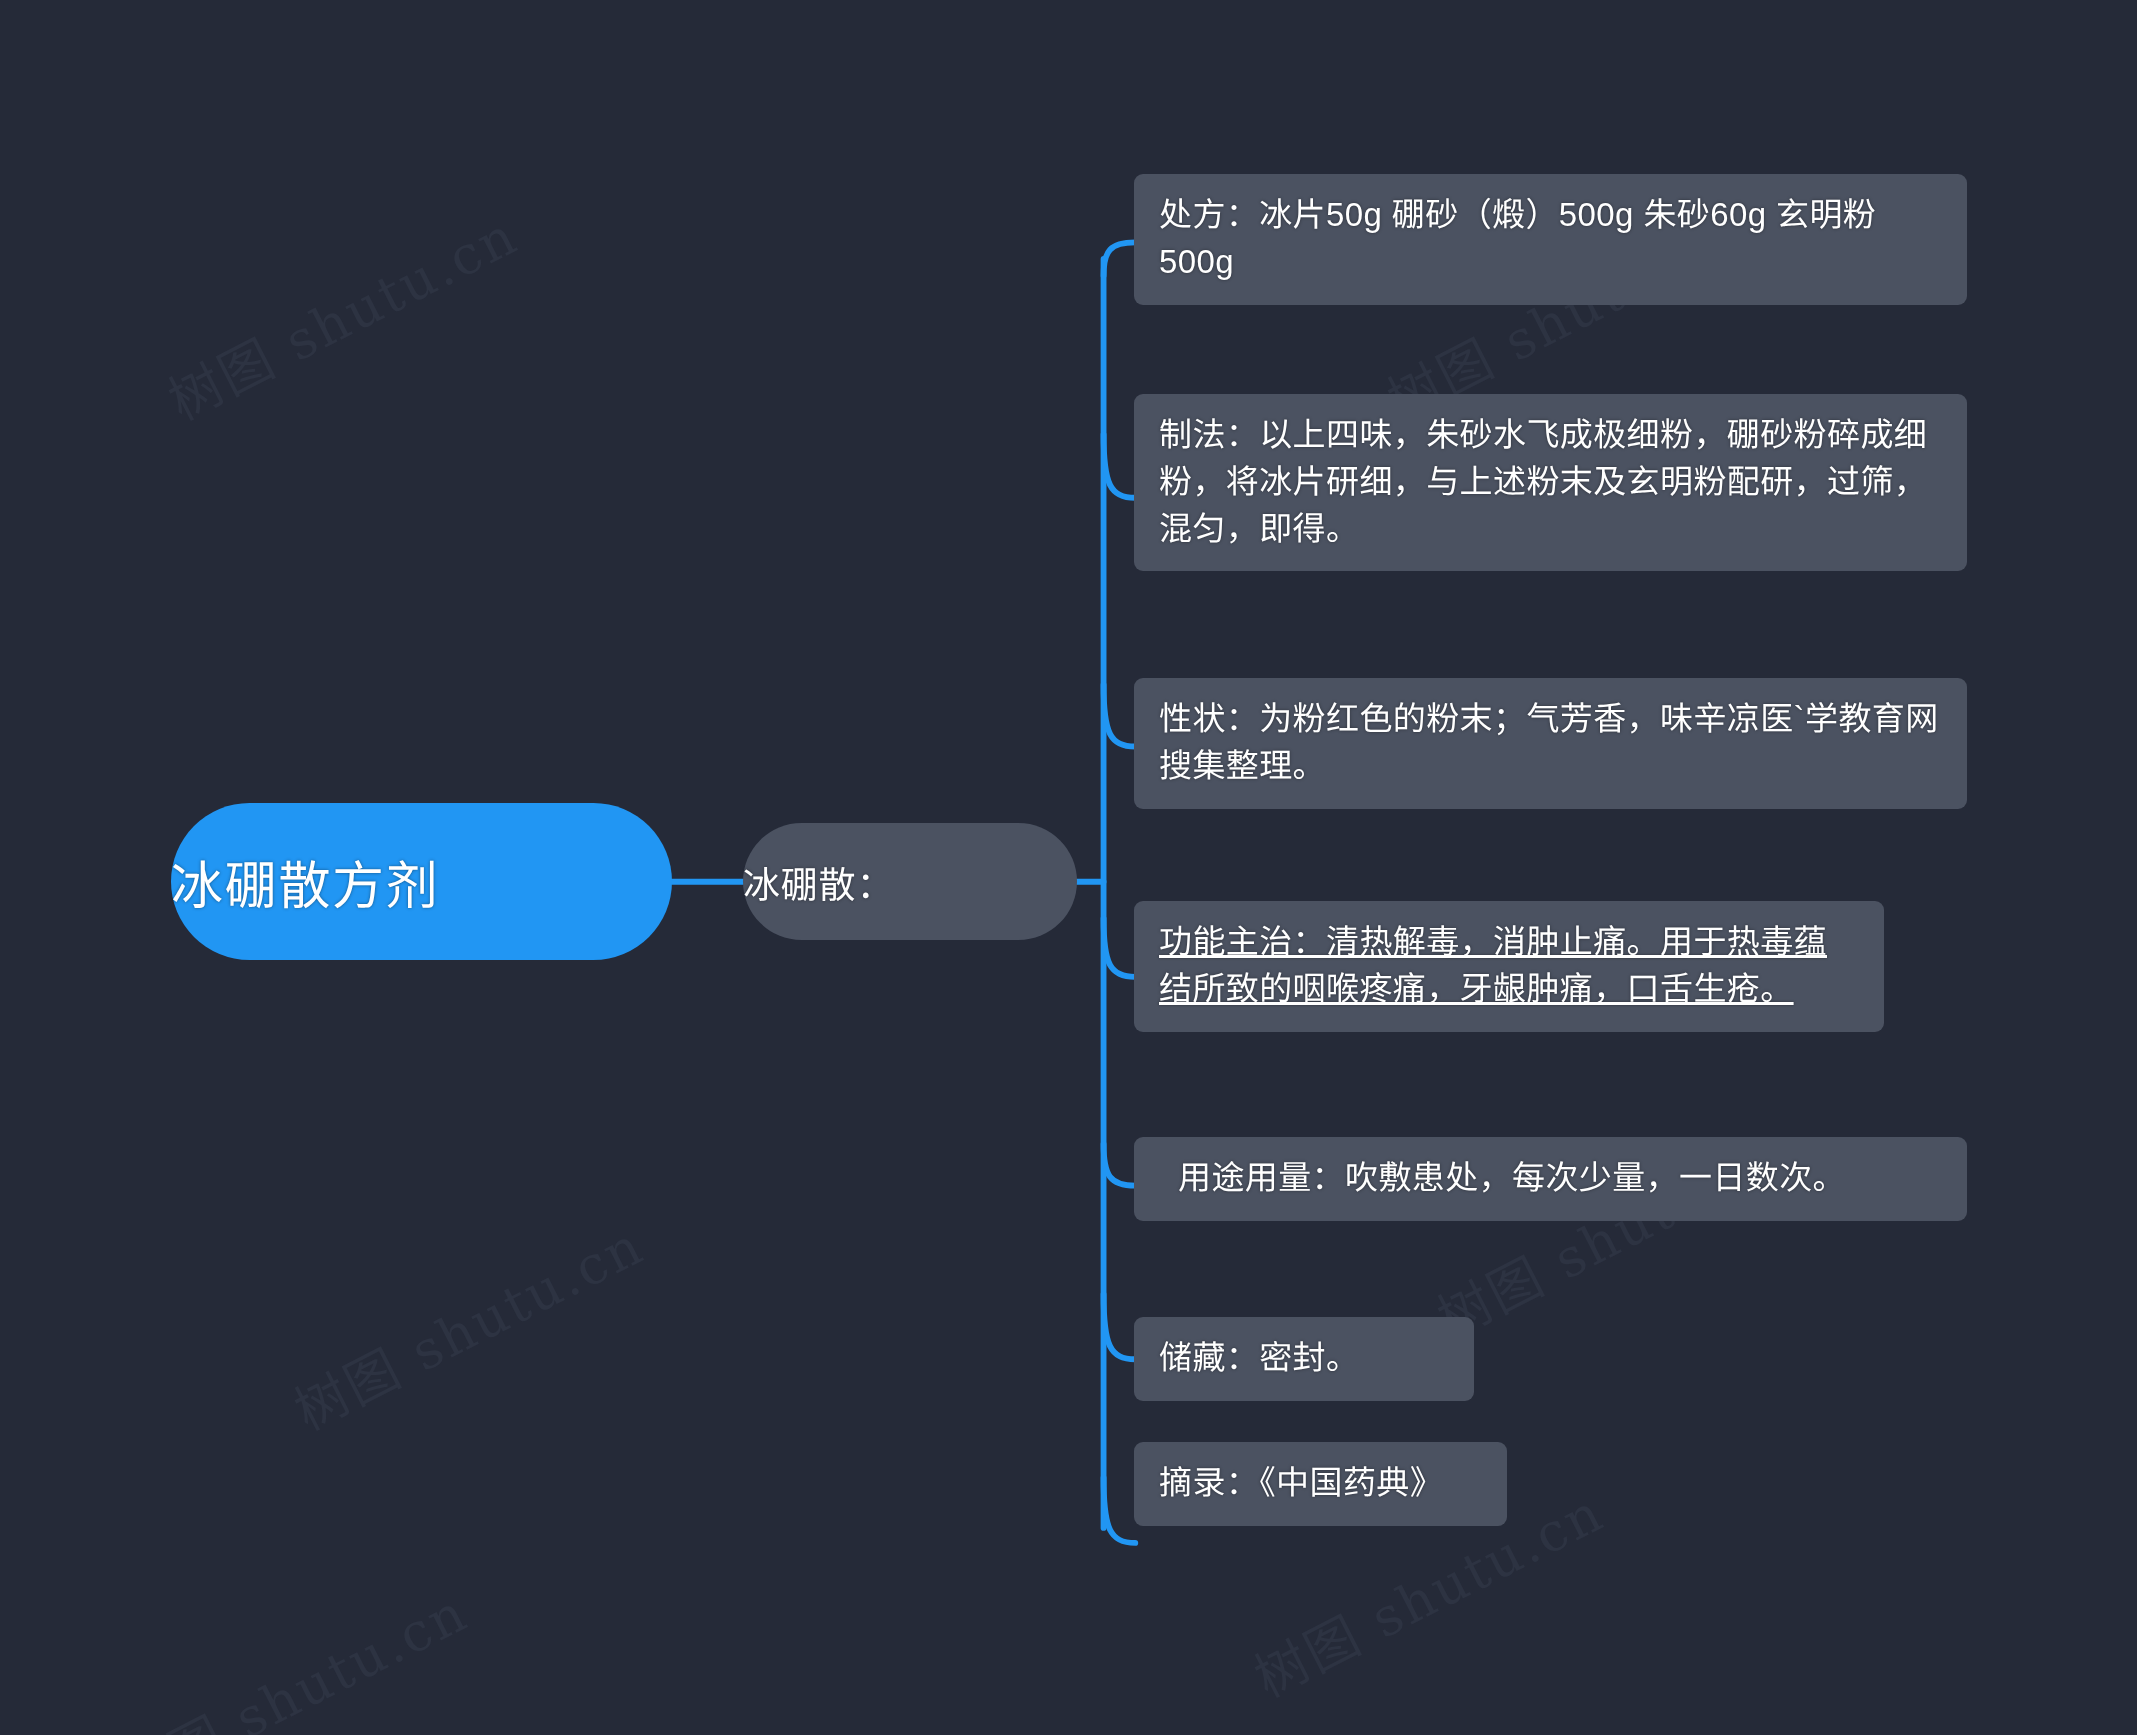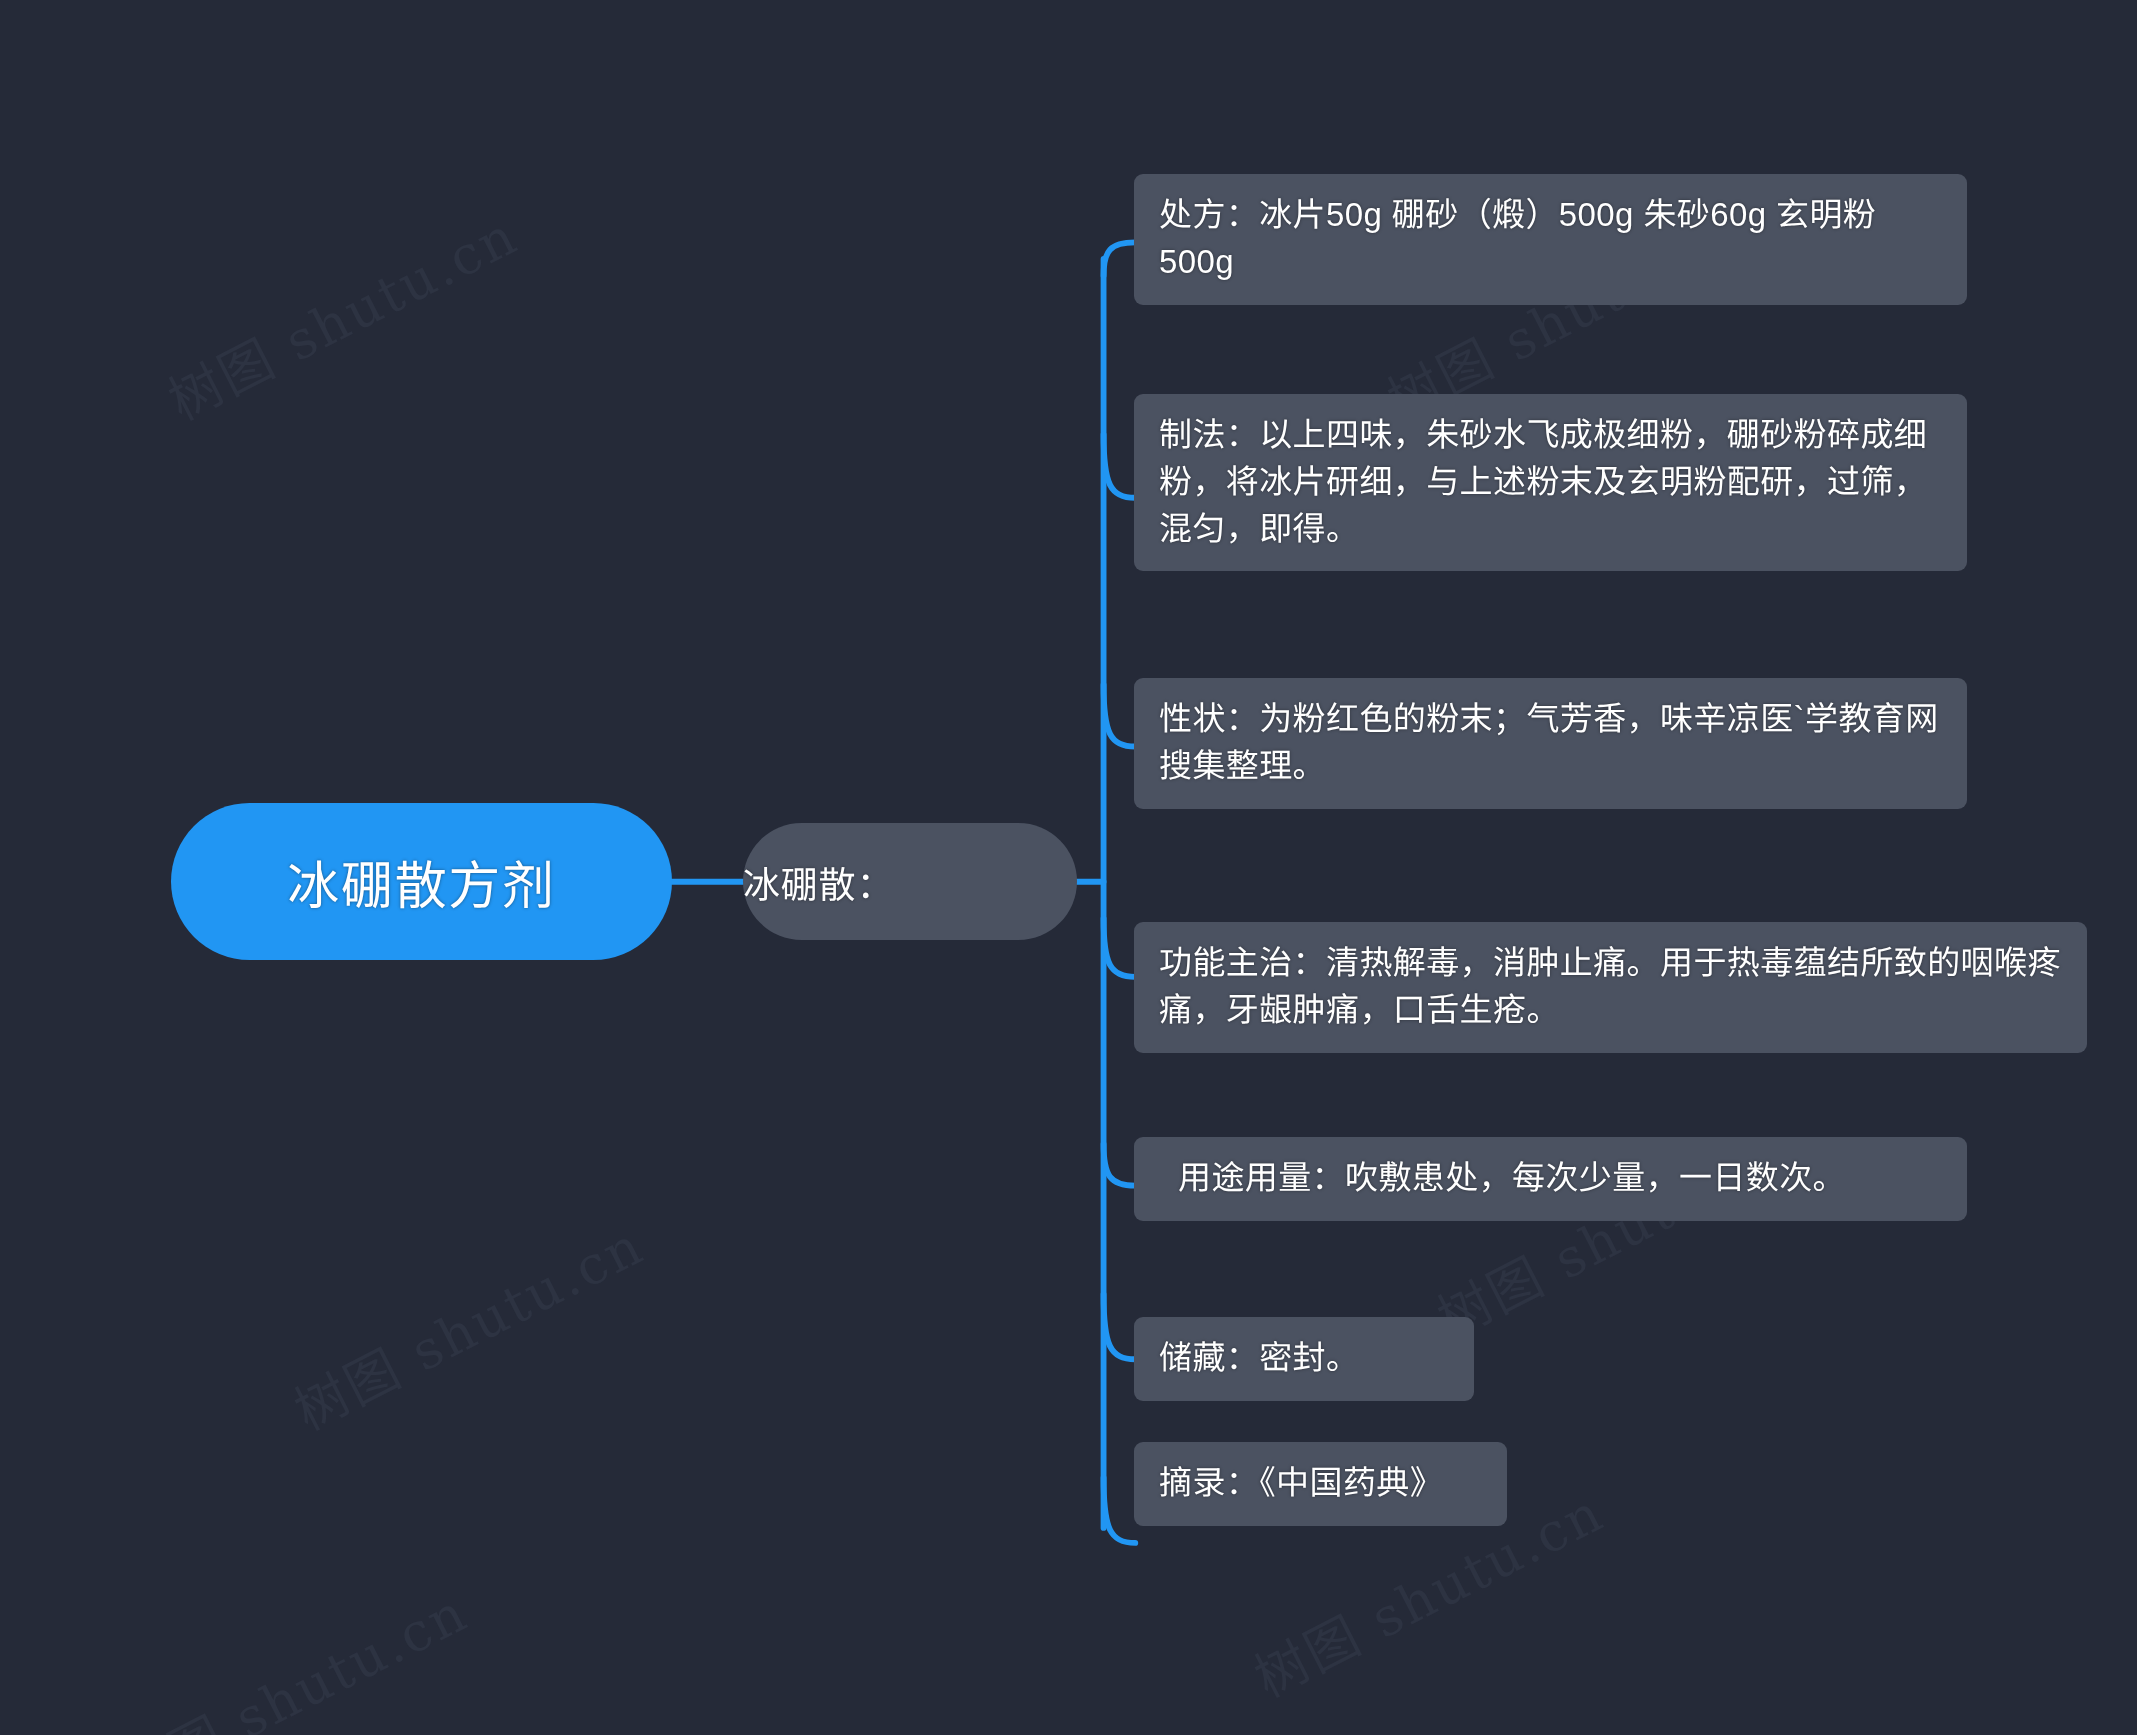--- a/index.html
+++ b/index.html
@@ -57,21 +57,21 @@
     box-sizing: border-box;
     display: flex;
     align-items: center;
     color: #ffffff;
     text-shadow: 0 0 3.3px rgba(0,0,0,0.45);
   }
 
   .node-root {
     background: #2196f3;
     border-radius: 80px;
-    justify-content: center;
+    justify-content: flex-start;
     font-size: 52px;
     letter-spacing: 1.7px;
     left: 171px;
     top: 803px;
     width: 501px;
     height: 157px;
   }
 
   .node-branch {
     background: #4b5261;
@@ -140,21 +140,21 @@
   </div>
 
   <div class="node node-leaf" style="top:394px;  width:833px;">
     <span class="txt">制法：以上四味，朱砂水飞成极细粉，硼砂粉碎成细粉，将冰片研细，与上述粉末及玄明粉配研，过筛，混匀，即得。</span>
   </div>
 
   <div class="node node-leaf" style="top:678px;  width:833px;">
     <span class="txt">性状：为粉红色的粉末；气芳香，味辛凉医`学教育网搜集整理。</span>
   </div>
 
-  <div class="node node-leaf" style="top:922px; width:953px;">
+  <div class="node node-leaf" style="top:901px; width:750px;text-decoration:underline;">
     <span class="txt">功能主治：清热解毒，消肿止痛。用于热毒蕴结所致的咽喉疼痛，牙龈肿痛，口舌生疮。</span>
   </div>
 
   <div class="node node-leaf" style="top:1137px; width:833px;padding-left:44px;">
     <span class="txt">用途用量：吹敷患处，每次少量，一日数次。</span>
   </div>
 
   <div class="node node-leaf" style="top:1317px; width:340px;">
     <span class="txt">储藏：密封。</span>
   </div>

